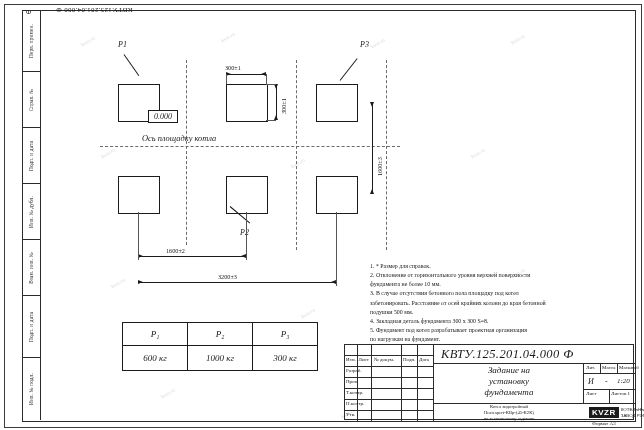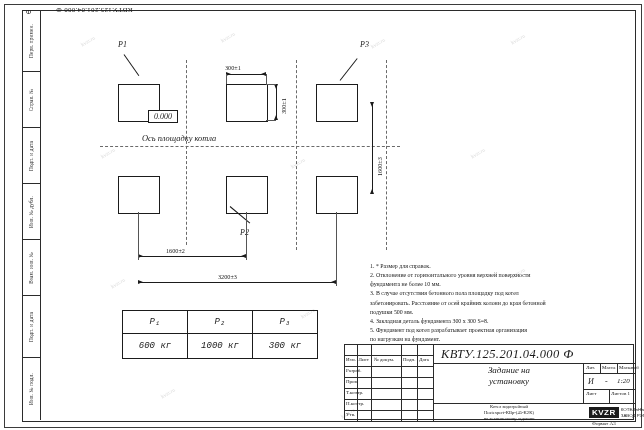--- a/index.html
+++ b/index.html
@@ -185,21 +185,21 @@
     <div class="ext" style="left:98px;top:202px;height:48px;"></div>
     <div class="ext" style="left:206px;top:202px;height:48px;"></div>
     <div class="dim-text" style="left:124px;top:237px;">1600±2</div>
 
     <div class="dim-h" style="left:98px;top:272px;width:198px;"></div>
     <div class="arrow arr-r" style="left:98px;top:269.6px;"></div>
     <div class="arrow arr-l" style="left:291px;top:269.6px;"></div>
     <div class="ext" style="left:296px;top:202px;height:74px;"></div>
     <div class="dim-text" style="left:176px;top:263px;">3200±3</div>
 
-    <table class="ptable" style="left:82px;top:300px;font-family:Liberation Mono, monospace;">
+    <table class="ptable" style="left:82px;top:312px;">
       <tbody>
           <tr>
         <td class="hdr">P₁</td>
         <td class="hdr">P₂</td>
         <td class="hdr">P₃</td>
       </tr>
       <tr>
         <td>600 кг</td>
         <td>1000 кг</td>
         <td>300 кг</td>
@@ -252,20 +252,21 @@
     <div class="tb-txt" style="left:1px;top:22.5px;">Разраб.</div>
     <div class="tb-txt" style="left:1px;top:33.5px;">Пров.</div>
     <div class="tb-txt" style="left:1px;top:44.5px;">Т.контр.</div>
     <div class="tb-txt" style="left:1px;top:55.5px;">Н.контр.</div>
     <div class="tb-txt" style="left:1px;top:66.5px;">Утв.</div>
 
     <div class="tb-code" style="left:96px;top:2px;">КВТУ.125.201.04.000  Ф</div>
 
     <div class="tb-title" style="left:89px;top:31px;">установку</div>
     <div class="tb-title" style="left:89px;top:20px;">Задание на</div>
+    <div class="tb-title" style="left:89px;top:42px;">фундамента</div>
 
     <div class="tb-sub" style="left:89px;top:59px;">Котел водогрейный</div>
     <div class="tb-sub" style="left:89px;top:65px;">Heatexpert-KBp-(45-K2K) </div>
     <div class="tb-sub" style="left:89px;top:71px;">по техническому заданию</div>
 
     <div class="tb-txt" style="left:241px;top:19.5px;">Лит.</div>
     <div class="tb-txt" style="left:257px;top:19.5px;">Масса</div>
     <div class="tb-txt" style="left:274px;top:19.5px;">Масштаб</div>
 
     <div class="tb-txt" style="left:243px;top:32px;font-size:8px;font-style:italic;">И</div>

